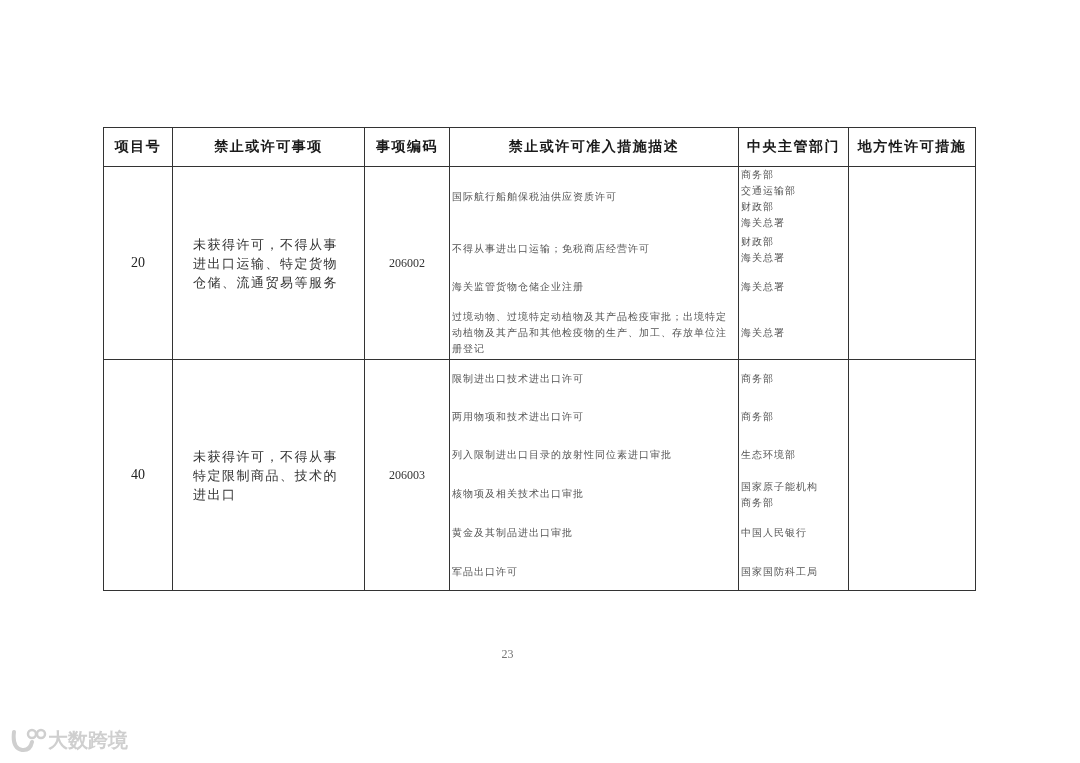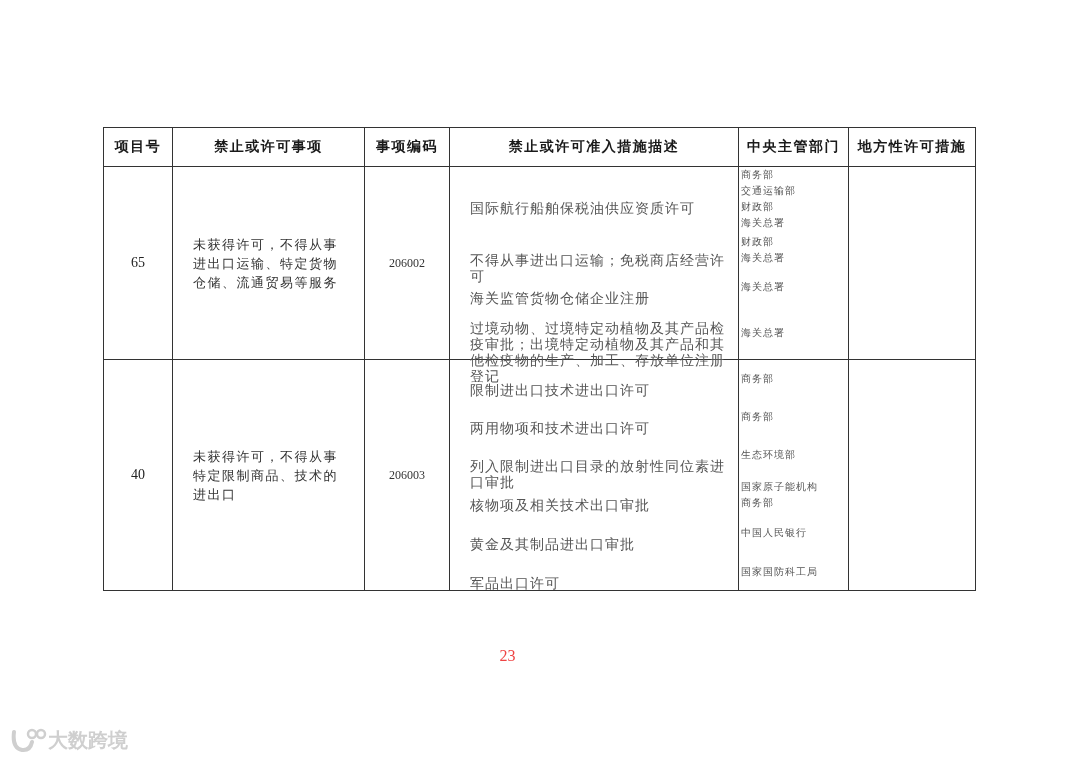--- a/index.html
+++ b/index.html
@@ -15,26 +15,26 @@
       border: 1.3px solid #333; padding: 0; vertical-align: middle;
     }
     .tbl th {
       height: 38px; font-size: 14px; font-weight: bold; letter-spacing: 1.5px;
       color: #1a1a1a; font-family: "DejaVu Sans", "Liberation Sans", sans-serif;
     }
     .c-num { text-align: center; font-size: 14px; font-family: "Liberation Serif", serif; }
     .c-item { font-size: 13px; line-height: 19px; padding: 0 20px !important; letter-spacing: 1.5px; color: #333; }
     .c-code { text-align: center; font-size: 12px; font-family: "Liberation Serif", serif; color: #333; }
     .c-desc, .c-dept { vertical-align: top !important; position: relative; }
-    .sub { position: absolute; left: 20px; right: 4px; font-size: 14px; line-height: 16px; color: #555; letter-spacing: 1px; margin-top: 11px; }
+    .sub { position: absolute; left: 2px; right: 4px; font-size: 10px; line-height: 16px; color: #555; letter-spacing: 1px; }
     .dept { position: absolute; left: 2px; right: 2px; font-size: 10px; line-height: 16px; color: #555; letter-spacing: 1px; }
     .local { font-size: 10px; line-height: 16px; color: #555; letter-spacing: 1px; padding: 0 4px !important; }
     .page-num {
       position: absolute; left: 0; width: 1015px; top: 647px; text-align: center;
-      font-size: 16px; font-family: "Liberation Serif", serif; color: #ef4444;
+      font-size: 12px; font-family: "Liberation Serif", serif; color: #737373;
     }
     .watermark {
       position: absolute; left: 10px; top: 727px; display: flex; align-items: center; gap: 0;
       color: #cfcfcf; font-size: 20px; font-weight: bold; font-family: "DejaVu Sans", sans-serif;
     }
     .wm-logo { width: 38px; height: 26px; position: relative; }
   </style>
 </head>
 <body>
 
@@ -53,21 +53,21 @@
       <th>禁止或许可事项</th>
       <th>事项编码</th>
       <th>禁止或许可准入措施描述</th>
       <th>中央主管部门</th>
       <th>地方性许可措施</th>
     </tr>
   </thead>
   <tbody>
 
     <tr style="height:193px">
-      <td class="c-num">65</td>
+      <td class="c-num">20</td>
       <td class="c-item">未获得许可，不得从事进出口运输、特定货物仓储、流通贸易等服务</td>
       <td class="c-code">206002</td>
       <td class="c-desc">
         <div class="sub" style="top:22px">国际航行船舶保税油供应资质许可</div>
         <div class="sub" style="top:74px">不得从事进出口运输；免税商店经营许可</div>
         <div class="sub" style="top:112px">海关监管货物仓储企业注册</div>
         <div class="sub" style="top:142px">过境动物、过境特定动植物及其产品检疫审批；出境特定动植物及其产品和其他检疫物的生产、加工、存放单位注册登记</div>
       </td>
       <td class="c-dept">
         <div class="dept" style="top:0px;white-space:pre-line">商务部

